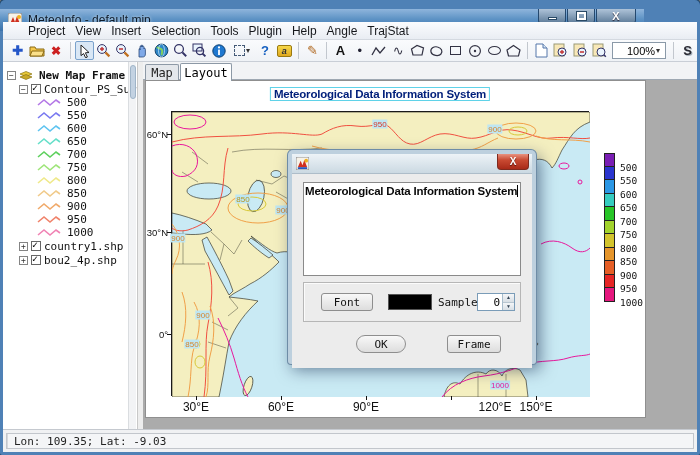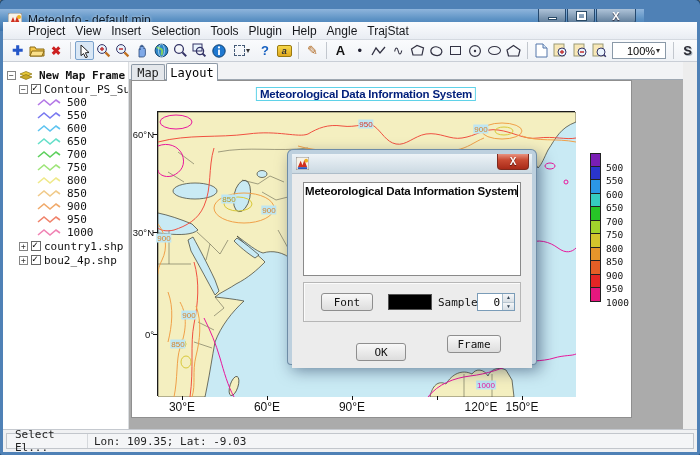--- a/index.html
+++ b/index.html
@@ -53,21 +53,21 @@
   #sidebar-scroll .thumb{position:absolute;left:1px;top:3px;width:6px;height:34px;background:#C3D2E2;border:1px solid #9FB4C8;border-radius:3px;}
   .trow{display:flex;align-items:center;height:13px;font-family:"DejaVu Sans Mono",monospace;font-size:11px;color:#111;
      white-space:nowrap;margin:0 0 0 0;}
   .expander{width:9px;height:9px;border:1px solid #848484;background:#fff;font-size:8px;line-height:7px;text-align:center;
      color:#333;flex:none;margin-right:3px;font-family:"DejaVu Sans Mono",monospace;}
   .checkbox{width:10px;height:10px;border:1px solid #666;background:#fff;flex:none;margin-right:3px;position:relative;}
   .checkbox::after{content:"✓";position:absolute;left:0px;top:-3px;font-size:10px;color:#111;}
   .zigzag{flex:none;margin-right:6px;}
   .bold{font-weight:bold;}
   
-  #content{position:absolute;left:126px;top:0;width:554px;height:367px;}
+  #content{position:absolute;left:140px;top:0;width:554px;height:367px;}
   #tabbar{position:absolute;left:0;top:0;width:100%;height:18px;background:#F2F3F5;border-bottom:1px solid #9FA8B2;}
   .tab{position:absolute;top:2px;height:16px;font-family:"DejaVu Sans Mono",monospace;font-size:12px;
      display:flex;align-items:center;justify-content:center;border:1px solid #8D99A6;border-bottom:none;border-radius:2px 2px 0 0;}
   .tab.inactive{left:2px;width:34px;background:#E4E7EB;color:#222;}
   .tab.active{left:37px;width:52px;background:#fff;color:#000;top:1px;height:18px;z-index:2;}
   #layout-area{position:absolute;left:0;top:18px;width:100%;height:349px;background:#ABABAB;overflow:hidden;}
   #page{position:absolute;left:2px;top:0px;width:501px;height:338px;background:#fff;border:1px solid #8F8F8F;}
   #map-title{position:absolute;left:234px;top:6px;transform:translateX(-50%);white-space:nowrap;
      font-size:11.5px;font-weight:bold;letter-spacing:-0.2px;color:#001E7A;border:1px solid #5FD2E8;padding:0 3px;background:transparent;}
   #map-frame{position:absolute;left:25px;top:30px;width:418px;height:285px;border:1px solid #1A1A1A;}
@@ -106,21 +106,21 @@
      background:linear-gradient(#F8F8F8,#DDDDDD);font-family:"DejaVu Sans Mono",monospace;font-size:11px;color:#111;
      display:flex;align-items:center;justify-content:center;}
   #dlg-font-btn{left:17px;top:10px;width:52px;}
   #dlg-swatch{position:absolute;left:84px;top:11px;width:44px;height:16px;background:#000;border:1px solid #555;}
   #dlg-angle-label{position:absolute;left:134px;top:13px;font-family:"DejaVu Sans Mono",monospace;font-size:11px;color:#111;}
   #dlg-spinner{position:absolute;left:173px;top:10px;width:38px;height:18px;border:1px solid #7A9CB8;background:#fff;display:flex;}
   #dlg-spin-val{flex:1;font-size:11px;text-align:right;padding:2px 2px 0 0;font-family:"DejaVu Sans Mono",monospace;}
   #dlg-spin-btns{width:12px;display:flex;flex-direction:column;border-left:1px solid #A8BCCB;}
   .spin-b{flex:1;font-size:5px;line-height:7px;text-align:center;background:linear-gradient(#F4F6F8,#D8DFE5);color:#345;border-bottom:1px solid #B8C6D0;}
   .spin-b:last-child{border-bottom:none;}
-  #dlg-ok{left:64px;top:169px;width:50px;}
+  #dlg-ok{left:64px;top:161px;width:50px;border-radius:9px;}
   #dlg-apply{left:155px;top:161px;width:54px;}
 </style>
 </head>
 <body>
 
 <div id="win">
 
   <div id="titlebar">
     <svg class="app-icon" viewBox="0 0 14 14">
       <rect x="0" y="0" width="14" height="14" rx="2" fill="#F6F2E8" stroke="#888"></rect>
@@ -554,21 +554,20 @@
               <div class="cb-swatch" style="top: 135px; background: rgb(229, 23, 126);"></div>
               <span class="cb-label" style="top: 148.5px;">1000</span>
             </div>
         </div>
       </div>
     </div>
   </div>
 
   <div id="statusbar">
     <div id="status-panel">
-      <span id="status-tool">Select El...</span>
       <span id="status-div"></span>
       <span id="status-coords">Lon: 109.35; Lat: -9.03</span>
     </div>
   </div>
 
   <div id="dialog">
     <div id="dlg-titlebar">
       <svg class="app-icon" viewBox="0 0 14 14">
         <rect x="0" y="0" width="14" height="14" rx="2" fill="#F6F2E8" stroke="#888"></rect>
         <path d="M2,11 L5,4 L7,9 L9,3 L12,11 Z" fill="#D03020"></path>

